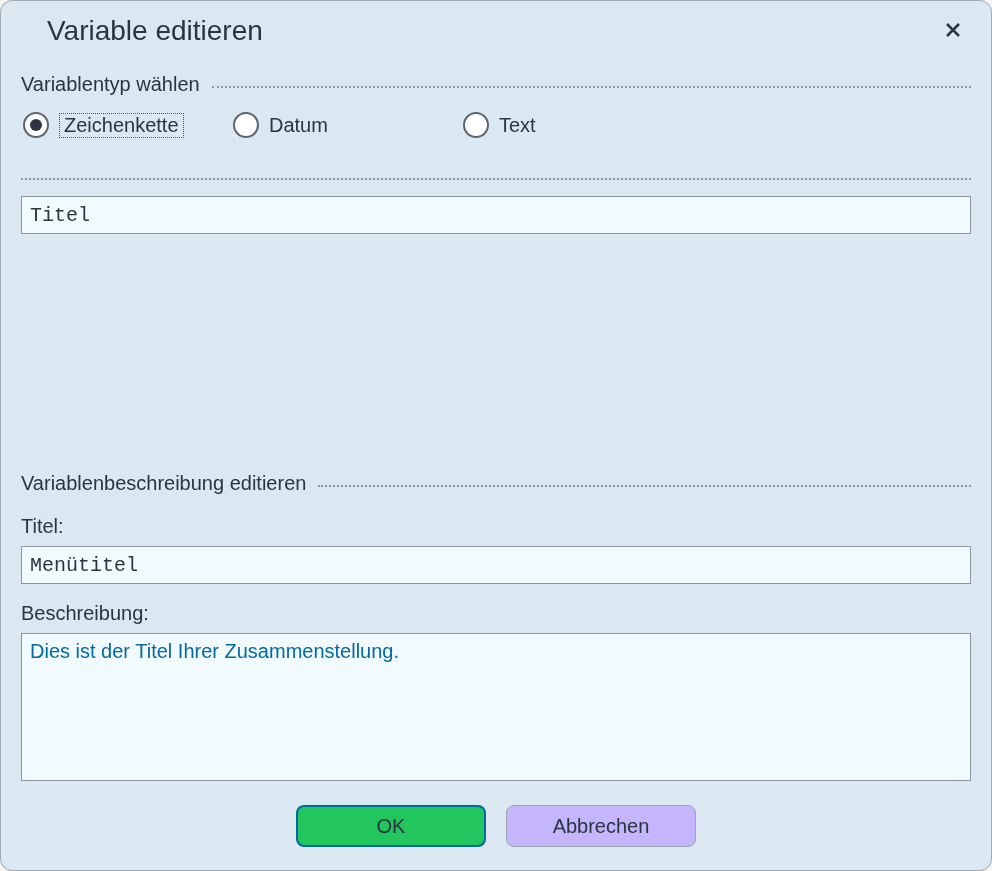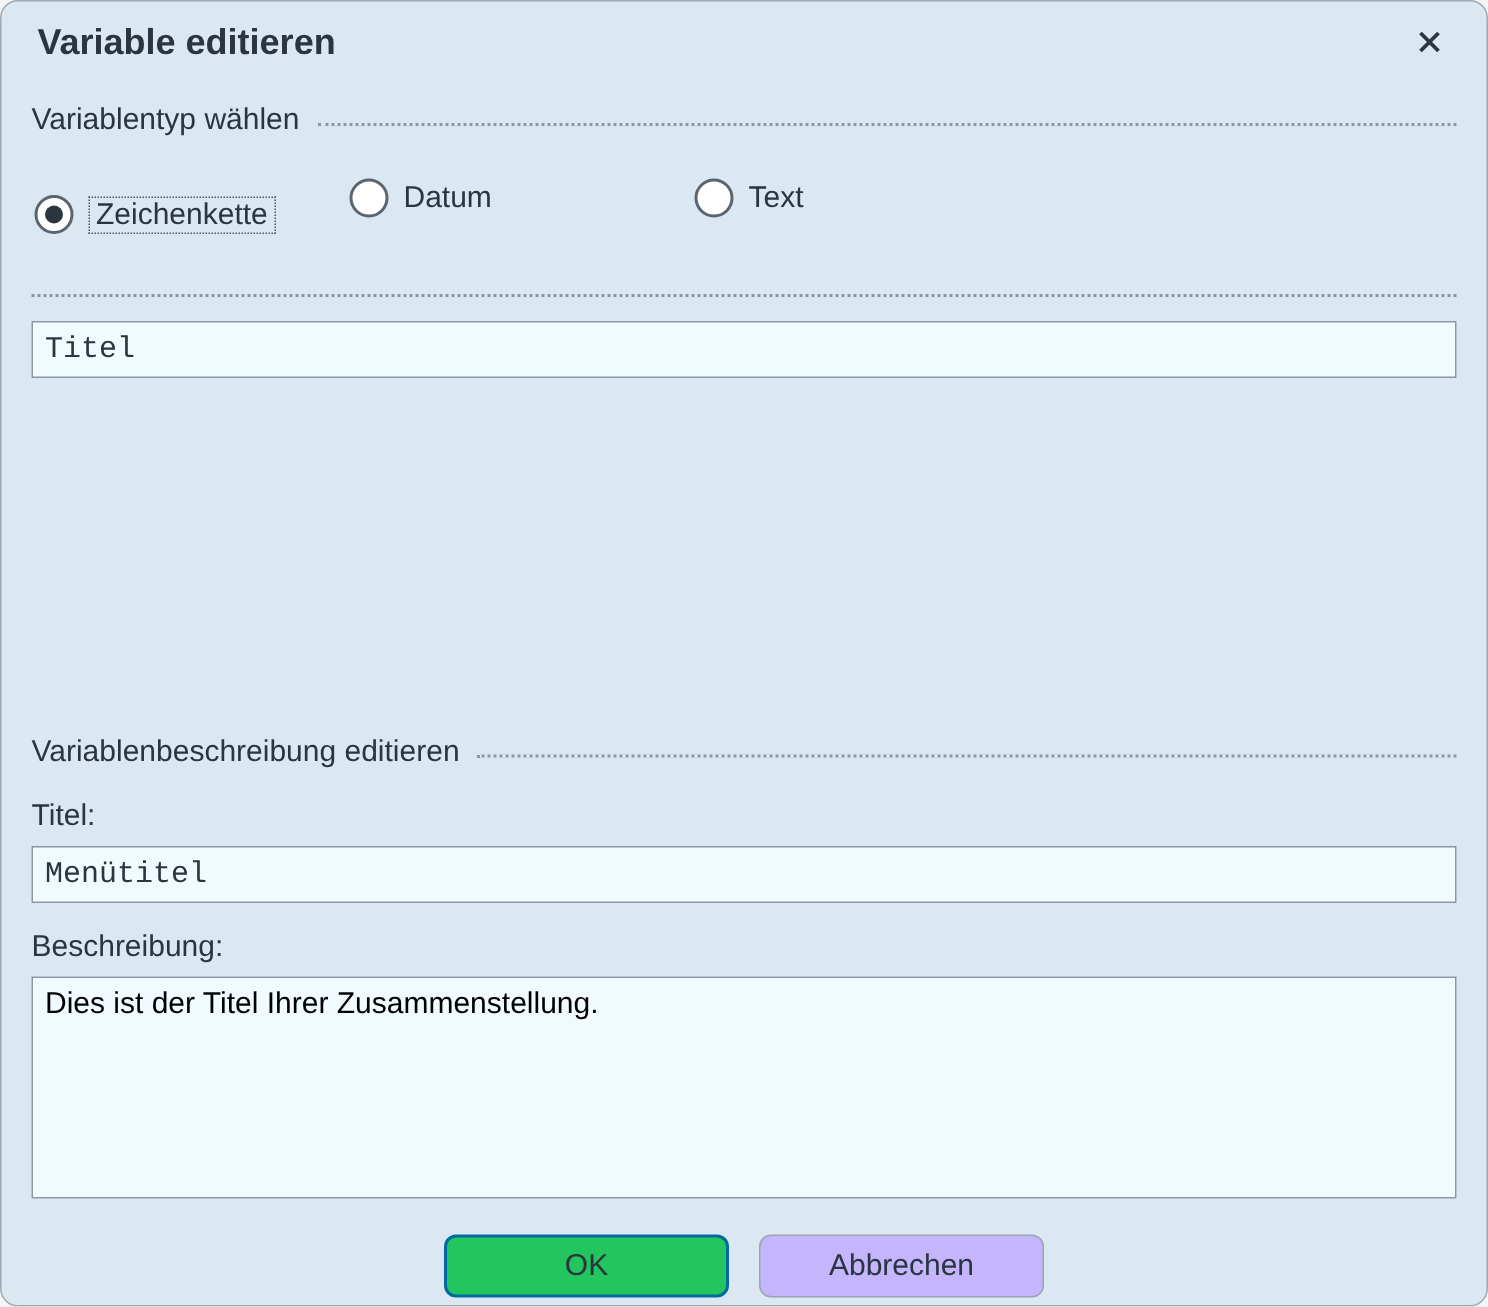--- a/index.html
+++ b/index.html
@@ -26,23 +26,24 @@
     }
     
     .dialog-header {
       display: flex;
       justify-content: space-between;
       align-items: center;
       padding: 14px 24px 8px 24px;
     }
     
     .dialog-title {
-      font-size: 24px;
-      font-weight: 700;
-      color: #2a3540;
+      font-size: 28px;
+      font-weight: 400;
+      color: #2a3540;
+      margin-left: 22px;
     }
     
     .close-button {
       width: 28px;
       height: 28px;
       display: flex;
       align-items: center;
       justify-content: center;
       cursor: pointer;
       font-size: 22px;
@@ -86,21 +87,21 @@
       padding-left: 2px;
     }
     
     .radio-option {
       display: flex;
       align-items: center;
       gap: 10px;
       cursor: pointer;
     }
     
-    .radio-option:nth-child(1) { width: 210px; margin-top: 22px; }
+    .radio-option:nth-child(1) { width: 210px; }
     .radio-option:nth-child(2) { width: 230px; }
     .radio-option:nth-child(3) { width: 200px; }
     
     .radio-circle {
       width: 26px;
       height: 26px;
       border: 2px solid #5a6570;
       border-radius: 50%;
       background: #fff;
       display: flex;
@@ -148,21 +149,21 @@
       margin-bottom: 8px;
       margin-top: 4px;
     }
     
     .textarea-input {
       width: 100%;
       height: 148px;
       border: 1px solid #8a96a3;
       background: #f0faff;
       font-size: 20px;
-      color: #000000;
+      color: #0369a1;
       padding: 6px 8px;
       font-family: inherit;
       resize: none;
     }
     
     .dialog-footer {
       display: flex;
       justify-content: center;
       gap: 20px;
       padding: 24px 20px 26px 20px;

